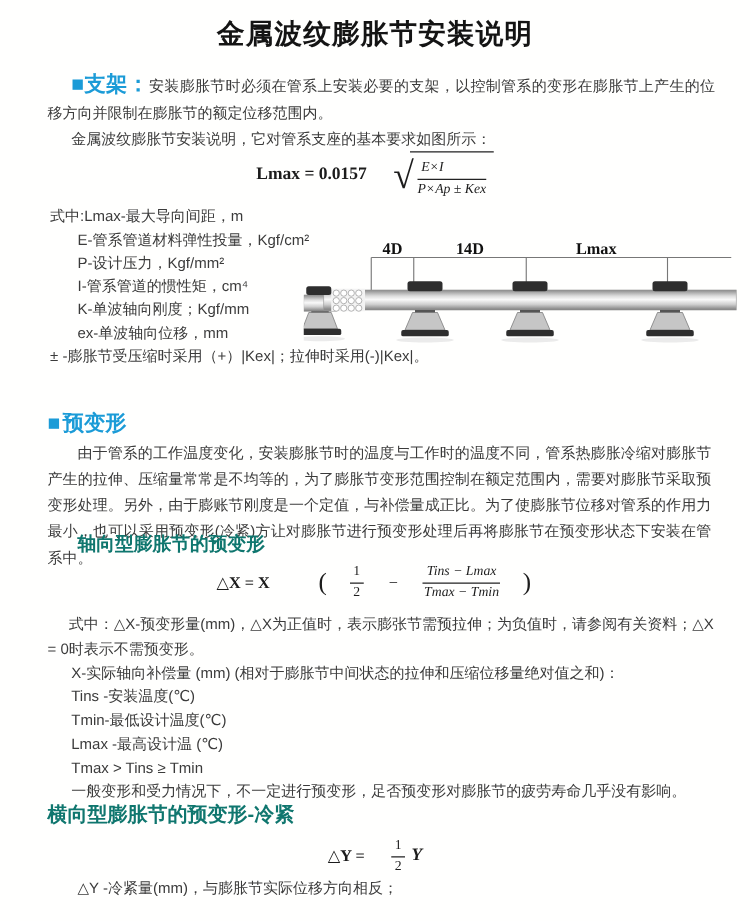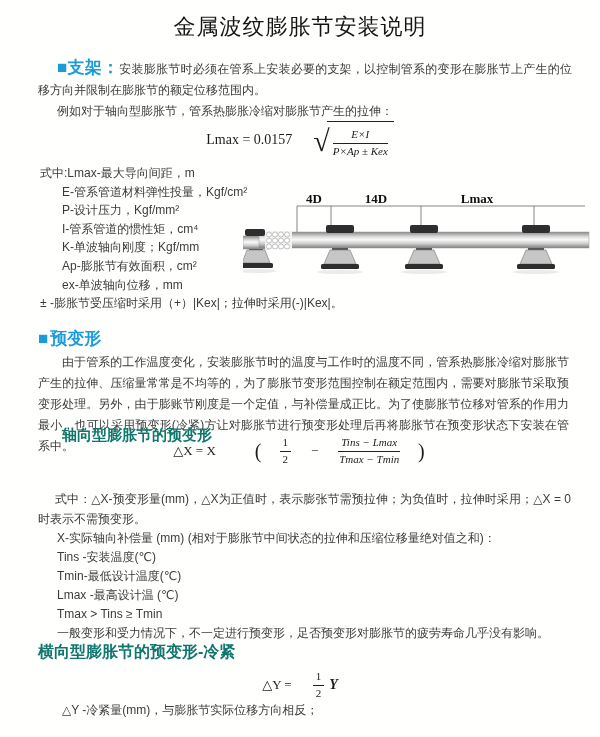--- a/index.html
+++ b/index.html
@@ -1,35 +1,35 @@
 <!DOCTYPE html>
 <html><head>
 <meta charset="utf-8">
 <style>
   html,body{margin:0;padding:0;background:#ffffff;}
   .page{position:relative;width:600px;height:737px;background:#fffffe;overflow:hidden;
         outline:1px solid #ececec;font-family:"Liberation Sans","DejaVu Sans",sans-serif;color:#3b3b3b;}
   .abs{position:absolute;}
-  .title{top:12px;left:0;width:600px;text-align:center;font-size:22px;font-weight:400;color:#141414;letter-spacing:1px;}
+  .title{top:12px;left:0;width:600px;text-align:center;font-size:22px;font-weight:700;color:#141414;letter-spacing:1px;}
   .body-text{font-size:12px;}
   .sec-bullet,.sec-label{font-size:17px;font-weight:700;color:#1b9bd7;}
   .para-support{top:57px;left:38px;width:534px;line-height:21px;text-indent:19px;text-align:justify;font-family:Liberation Serif, serif;}
   .para-example{top:102px;left:57px;width:520px;line-height:19px;}
   
   .formula{left:0;width:600px;display:flex;align-items:center;justify-content:center;
            font-family:"Liberation Serif","DejaVu Serif",serif;color:#1c1c1c;}
   .f1{top:121px;}
-  .f-lhs{font-weight:400;font-size:14px;margin-right:21px;}
+  .f-lhs{font-weight:700;font-size:14px;margin-right:21px;}
   .radical{font-size:30px;line-height:26px;font-weight:400;margin-right:-3px;transform:translateY(1px);}
   .sqrt-body{display:inline-block;border-top:1.5px solid #222;padding:2px 6px 0 6px;}
   .frac{display:inline-flex;flex-direction:column;align-items:center;font-size:11px;line-height:1.25;}
-  .frac .num{border-bottom:1px solid #222;align-self:stretch;text-align:center;padding:0 3px 1px;}
+  .frac .num{border-bottom:1px solid #222;align-self:stretch;padding:0 3px 1px;}
   .frac .den{padding-top:1px;}
   .ital{font-style:italic;}
-  .f2{top:436px;gap:16px;}
+  .f2{top:451px;gap:16px;}
   .f2 .f-lhs{font-size:13px;}
   .paren{font-size:20px;font-weight:400;line-height:20px;margin:0 2px;}
   .f-op{margin:0 4px;font-size:13px;}
   .f3{top:670px;}
   .f3 .f-lhs{font-size:13px;}
   .f-suffix{font-weight:700;font-size:14px;margin-left:5px;}
   
   .def-list{left:40px;top:164px;width:540px;font-size:12px;line-height:18.6px;}
   .def-row{white-space:nowrap;}
   .def-row.ind{padding-left:22px;}
@@ -48,40 +48,39 @@
 </style>
 </head>
 <body>
 
 <div class="page">
 
   <div class="abs title">金属波纹膨胀节安装说明</div>
 
   <div class="abs body-text para-support"><span class="sec-bullet">■</span><span class="sec-label">支架：</span><span>安装膨胀节时必须在管系上安装必要的支架，以控制管系的变形在膨胀节上产生的位移方向并限制在膨胀节的额定位移范围内。</span></div>
 
-  <div class="abs body-text para-example">例如对于轴向型膨胀节，管系热膨胀冷缩对膨胀节产生的拉伸：</div>
+  <div class="abs body-text para-example">金属波纹膨胀节安装说明，它对管系支座的基本要求如图所示：</div>
 
   <div class="abs formula f1">
     <span class="f-lhs">Lmax = 0.0157</span>
     <span class="radical">√</span>
     <span class="sqrt-body">
       <span class="frac ital">
         <span class="num">E×I</span>
         <span class="den">P×Ap ± Kex</span>
       </span>
     </span>
   </div>
 
   <div class="abs def-list">
     <div class="def-row">式中:Lmax-最大导向间距，m</div>
     <div class="def-row ind">E-管系管道材料弹性投量，Kgf/cm²</div>
     <div class="def-row ind">P-设计压力，Kgf/mm²</div>
     <div class="def-row ind">I-管系管道的惯性矩，cm⁴</div>
     <div class="def-row ind">K-单波轴向刚度；Kgf/mm</div>
-    <div class="def-row ind">Ap-膨胀节有效面积，cm²</div>
     <div class="def-row ind">ex-单波轴向位移，mm</div>
     <div class="def-row">± -膨胀节受压缩时采用（+）|Kex|；拉伸时采用(-)|Kex|。</div>
   </div>
 
   <svg class="abs diagram" width="357" height="84" viewBox="0 0 357 84">
     <defs>
       <linearGradient id="pg" x1="0" y1="0" x2="0" y2="1">
         <stop offset="0" stop-color="#8a8a8a"></stop>
           <stop offset="0.3" stop-color="#dcdcdc"></stop>
         <stop offset="0.48" stop-color="#f9f9f9"></stop>
@@ -171,21 +170,21 @@
       <span class="den">2</span>
     </span>
     <span class="f-op">−</span>
     <span class="frac ital">
       <span class="num">Tins − Lmax</span>
       <span class="den">Tmax − Tmin</span>
     </span>
     <span class="paren">)</span>
   </div>
 
-  <div class="abs body-text axial-note-main">式中：△X-预变形量(mm)，△X为正值时，表示膨张节需预拉伸；为负值时，拉伸时采用；△X = 0时表示不需预变形。</div>
+  <div class="abs body-text axial-note-main">式中：△X-预变形量(mm)，△X为正值时，表示膨张节需预拉伸；为负值时，请参阅有关资料；△X = 0时表示不需预变形。</div>
 
   <div class="abs body-text axial-notes">
     <div>X-实际轴向补偿量 (mm) (相对于膨胀节中间状态的拉伸和压缩位移量绝对值之和)：</div>
     <div>Tins -安装温度(℃)</div>
     <div>Tmin-最低设计温度(℃)</div>
     <div>Lmax -最高设计温 (℃)</div>
     <div>Tmax &gt; Tins ≥ Tmin</div>
     <div>一般变形和受力情况下，不一定进行预变形，足否预变形对膨胀节的疲劳寿命几乎没有影响。</div>
   </div>
 

